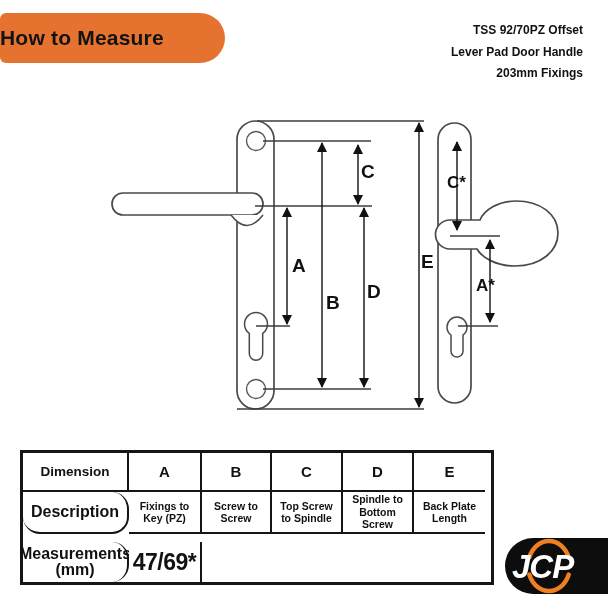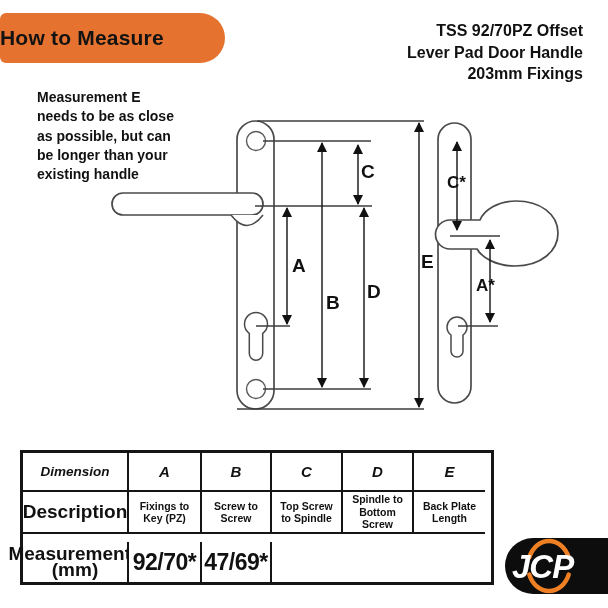--- a/index.html
+++ b/index.html
@@ -10,21 +10,21 @@
   
   .banner{position:absolute;left:0;top:13px;width:225px;height:50px;
           background:#E5732F;border-radius:8px 25px 25px 8px;
           border-top-left-radius:6px;border-bottom-left-radius:6px;
           display:flex;align-items:center;}
   .banner span{color:#131313;font-weight:bold;font-size:21px;
                letter-spacing:0.2px;}
 
   
   .title{position:absolute;top:20px;right:25px;text-align:right;
-         font-weight:bold;font-size:16px;line-height:21.5px;color:#111;
+         font-weight:bold;font-size:12px;line-height:21.5px;color:#111;
          white-space:pre-line;}
 
   
   .note{position:absolute;left:37px;font-weight:bold;font-size:14px;
         line-height:19.3px;color:#111;white-space:pre-line;}
   .note-e{top:88px;}
   .note-abcd{top:240px;}
 
   
   .diagram{position:absolute;left:0;top:0;}
@@ -33,49 +33,44 @@
   .meas-table{position:absolute;left:20px;top:450px;width:468px;
               border:3px solid #151515;display:grid;
               grid-template-columns:106px 73px 70px 71px 71px 71px;
               grid-template-rows:39px 42px 48px;background:#fff;}
   .cell{border-right:2px solid #151515;border-bottom:2px solid #151515;
         display:flex;align-items:center;justify-content:center;
         text-align:center;color:#111;font-weight:bold;background:#fff;
         padding:1px 2px;box-sizing:border-box;}
   .cell.last-col{border-right:none;}
   .cell.last-row{border-bottom:none;margin-top:8px;}
-  .cell.hdr{font-size:13.5px;font-style:italic;}
+  .cell.hdr{font-size:13.5px;}
   .cell.dimletter{font-size:15px;}
   .cell.desc{font-size:10.5px;line-height:12.5px;}
-  .cell.rowlabel{font-size:19px;line-height:16px;}
+  .cell.rowlabel{font-size:16px;line-height:16px;border-radius:17px;}
   .cell.val{font-size:23px;letter-spacing:-0.5px;}
 
   
   .logo{position:absolute;left:505px;top:538px;width:140px;height:56px;
         background:#0d0d0d;border-radius:28px;}
   .logo svg{position:absolute;left:0;top:0;}
 </style>
 </head>
 <body>
 
 <div class="stage">
 
   <div class="banner">
     <span>How to Measure</span>
   </div>
 
   <div class="title">TSS 92/70PZ Offset
 Lever Pad Door Handle
 203mm Fixings</div>
 
-  <div class="note note-e">Measurement E
-needs to be as close
-as possible, but can
-be longer than your
-existing handle</div>
 
   <svg class="diagram" width="608" height="608" viewBox="0 0 608 608">
     <defs>
       <marker id="ah" viewBox="0 0 10 10" refX="9" refY="5" markerWidth="7.5" markerHeight="7.5" orient="auto-start-reverse">
         <path d="M0,0 L10,5 L0,10 Z" fill="#111"></path>
       </marker>
     </defs>
 
     <rect x="237" y="121" width="37" height="288" rx="18.5" fill="#fff" stroke="#4a4a4a" stroke-width="1.7"></rect>
 
@@ -138,21 +133,20 @@
     <div class="cell hdr dimletter last-col">E</div>
 
     <div class="cell rowlabel">Description</div>
     <div class="cell desc">Fixings to Key (PZ)</div>
     <div class="cell desc">Screw to Screw</div>
     <div class="cell desc">Top Screw to Spindle</div>
     <div class="cell desc">Spindle to Bottom Screw</div>
     <div class="cell desc last-col">Back Plate Length</div>
 
     <div class="cell rowlabel last-row">Measurements (mm)</div>
-    <div class="cell val last-row">92/70*</div>
     <div class="cell val last-row">47/69*</div>
   </div>
 
   <div class="logo">
     <svg width="140" height="56" viewBox="0 0 140 56">
       <path d="M 24.3,19.4 A 21,25 0 0 1 63.7,19.4" fill="none" stroke="#EF7F23" stroke-width="4.5" stroke-linecap="round"></path>
       <path d="M 24.3,36.6 A 21,25 0 0 0 63.7,36.6" fill="none" stroke="#EF7F23" stroke-width="4.5" stroke-linecap="round"></path>
       <text x="7" y="40" fill="#ffffff" font-family="Liberation Sans, sans-serif" font-weight="bold" font-style="italic" font-size="33px" letter-spacing="-1">JCP</text>
     </svg>
   </div>

